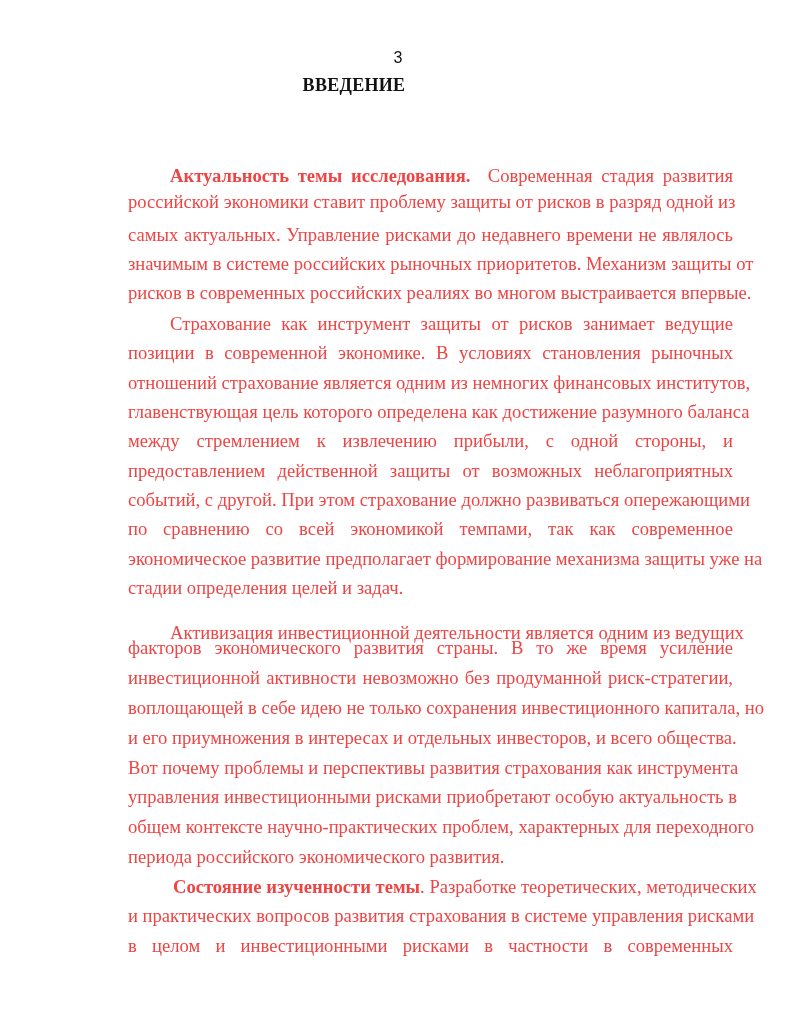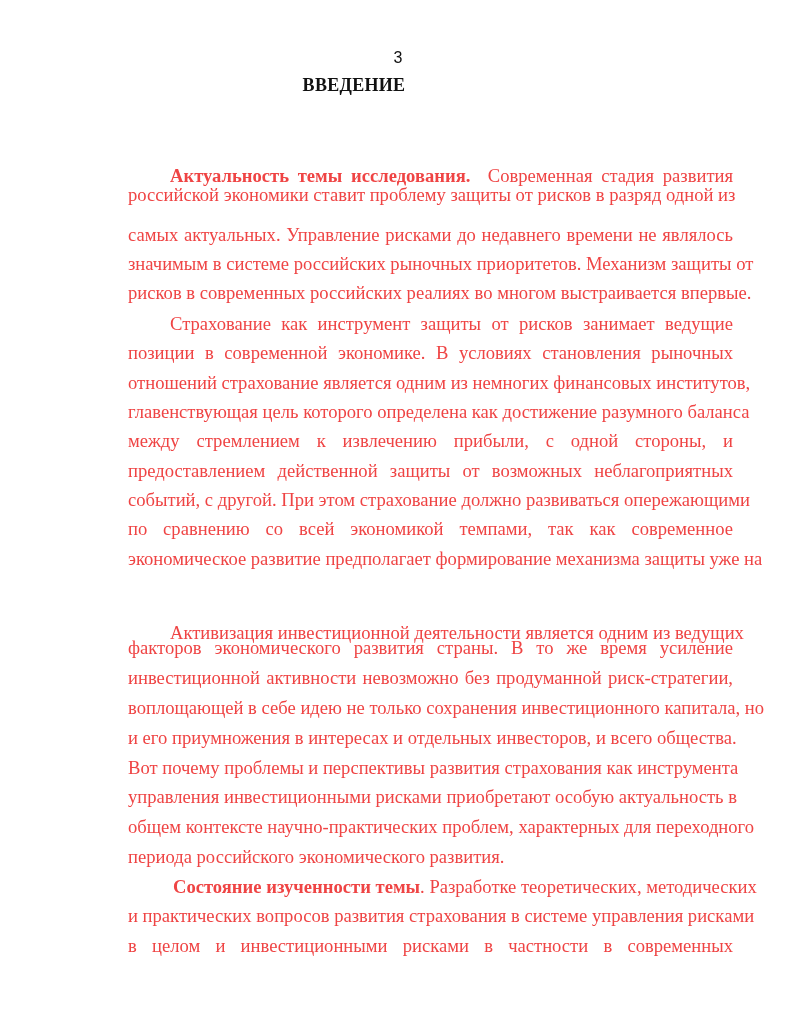--- a/index.html
+++ b/index.html
@@ -26,34 +26,35 @@
 </style>
 </head>
 <body>
 
 <div class="page">
 
   <div class="pnum">3</div>
   <div class="title">ВВЕДЕНИЕ</div>
 
   <div class="line indent" style="top:165px;"><b>Актуальность темы исследования.</b>&nbsp;&nbsp;<span>Современная стадия развития</span></div>
-  <div class="line" style="top:184px;font-family:Liberation Serif, serif;">российской экономики ставит проблему защиты от рисков в разряд одной из</div>
+  <div class="line" style="top:191px;font-family:Liberation Serif, serif;">российской экономики ставит проблему защиты от рисков в разряд одной из</div>
   <div class="line" style="top:224px;">самых актуальных. Управление рисками до недавнего времени не являлось</div>
   <div class="line" style="top:253px;">значимым в системе российских рыночных приоритетов. Механизм защиты от</div>
   <div class="line last" style="top:282px;">рисков в современных российских реалиях во многом выстраивается впервые.</div>
 
   <div class="line indent" style="top:313px;">Страхование как инструмент защиты от рисков занимает ведущие</div>
   <div class="line" style="top:342px;">позиции в современной экономике. В условиях становления рыночных</div>
   <div class="line" style="top:372px;">отношений страхование является одним из немногих финансовых институтов,</div>
   <div class="line" style="top:401px;">главенствующая цель которого определена как достижение разумного баланса</div>
   <div class="line" style="top:430px;">между стремлением к извлечению прибыли, с одной стороны, и</div>
   <div class="line" style="top:460px;">предоставлением действенной защиты от возможных неблагоприятных</div>
   <div class="line" style="top:489px;">событий, с другой. При этом страхование должно развиваться опережающими</div>
   <div class="line" style="top:518px;">по сравнению со всей экономикой темпами, так как современное</div>
   <div class="line" style="top:548px;">экономическое развитие предполагает формирование механизма защиты уже на</div>
+  <div class="line last" style="top:577px;">стадии определения целей и задач.</div>
 
   <div class="line indent" style="top:622px;">Активизация инвестиционной деятельности является одним из ведущих</div>
   <div class="line" style="top:637px;">факторов экономического развития страны. В то же время усиление</div>
   <div class="line" style="top:667px;">инвестиционной активности невозможно без продуманной риск-стратегии,</div>
   <div class="line" style="top:697px;">воплощающей в себе идею не только сохранения инвестиционного капитала, но</div>
   <div class="line" style="top:727px;">и его приумножения в интересах и отдельных инвесторов, и всего общества.</div>
   <div class="line" style="top:757px;">Вот почему проблемы и перспективы развития страхования как инструмента</div>
   <div class="line" style="top:786px;">управления инвестиционными рисками приобретают особую актуальность в</div>
   <div class="line" style="top:816px;">общем контексте научно-практических проблем, характерных для переходного</div>
   <div class="line last" style="top:846px;">периода российского экономического развития.</div>

